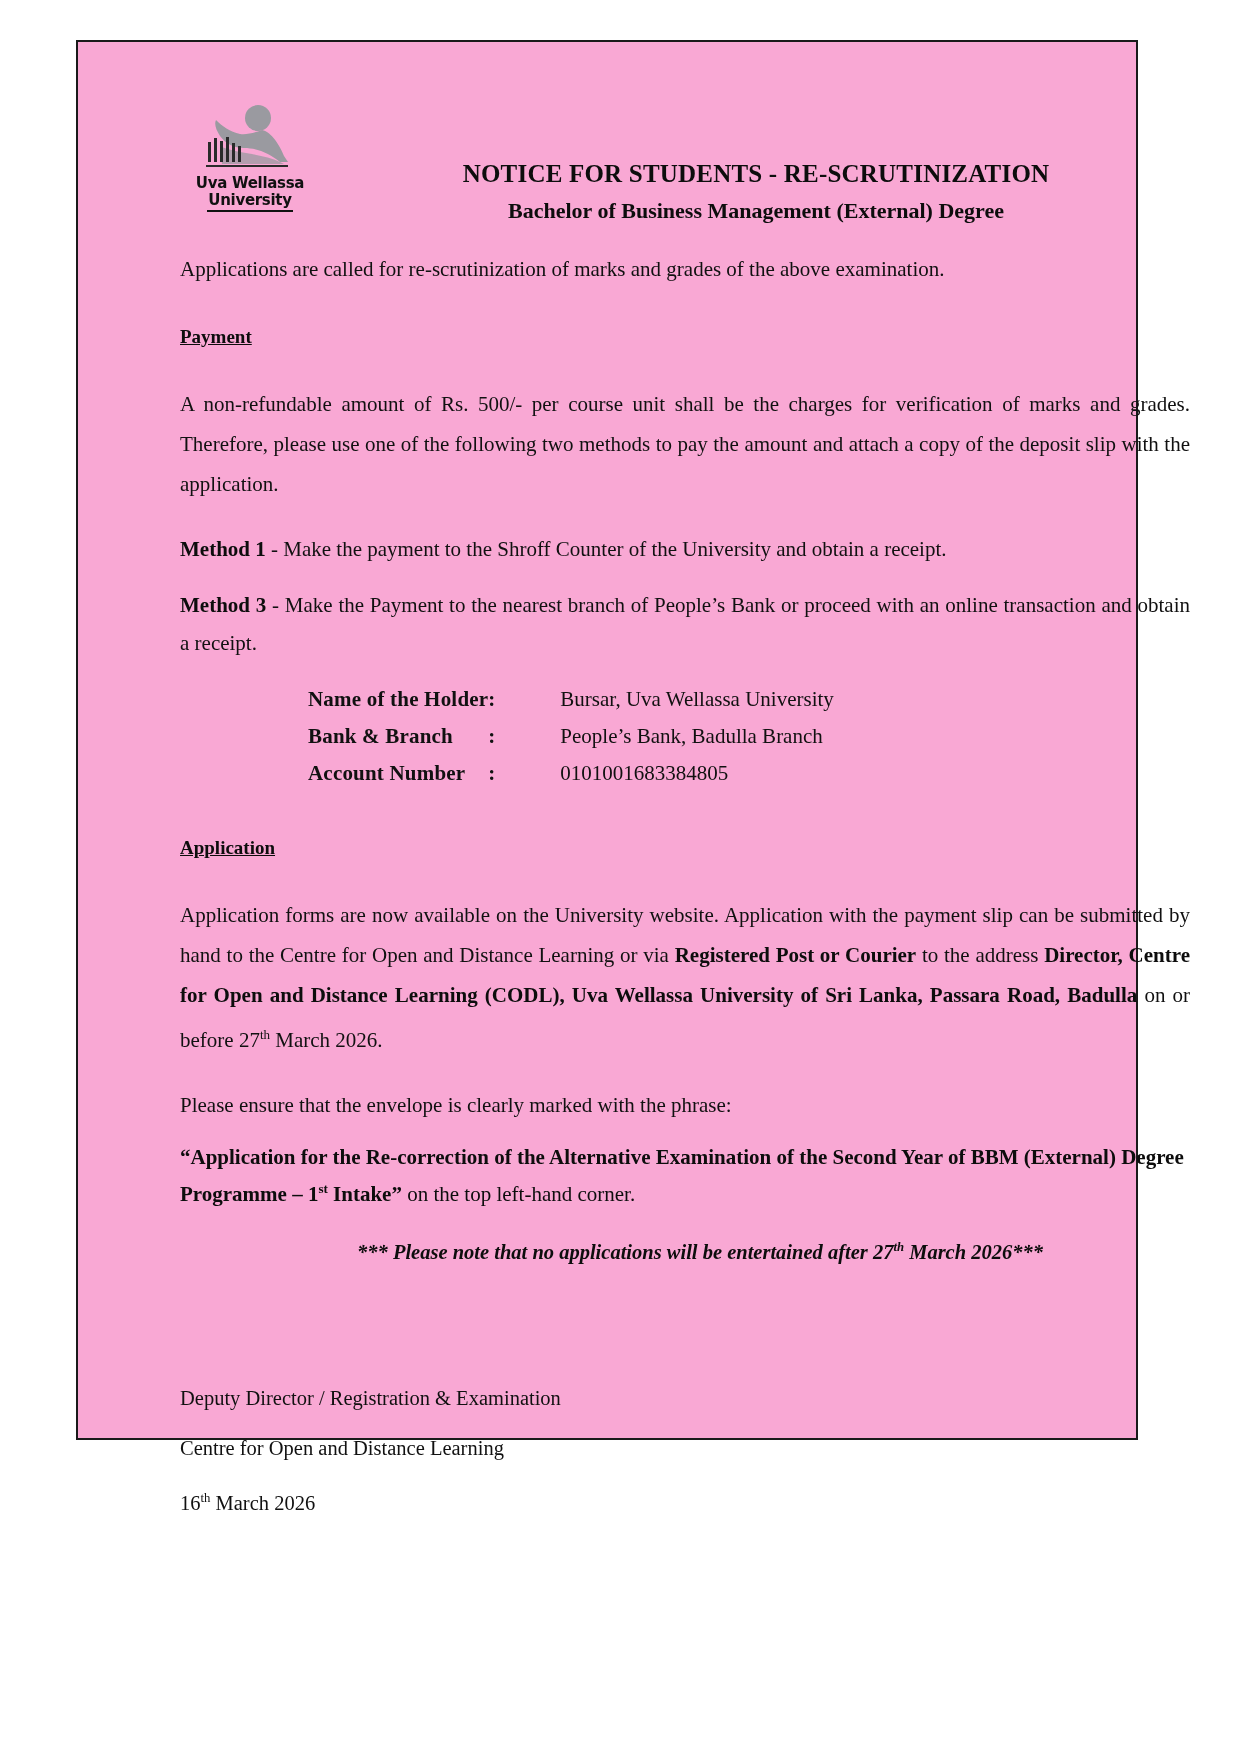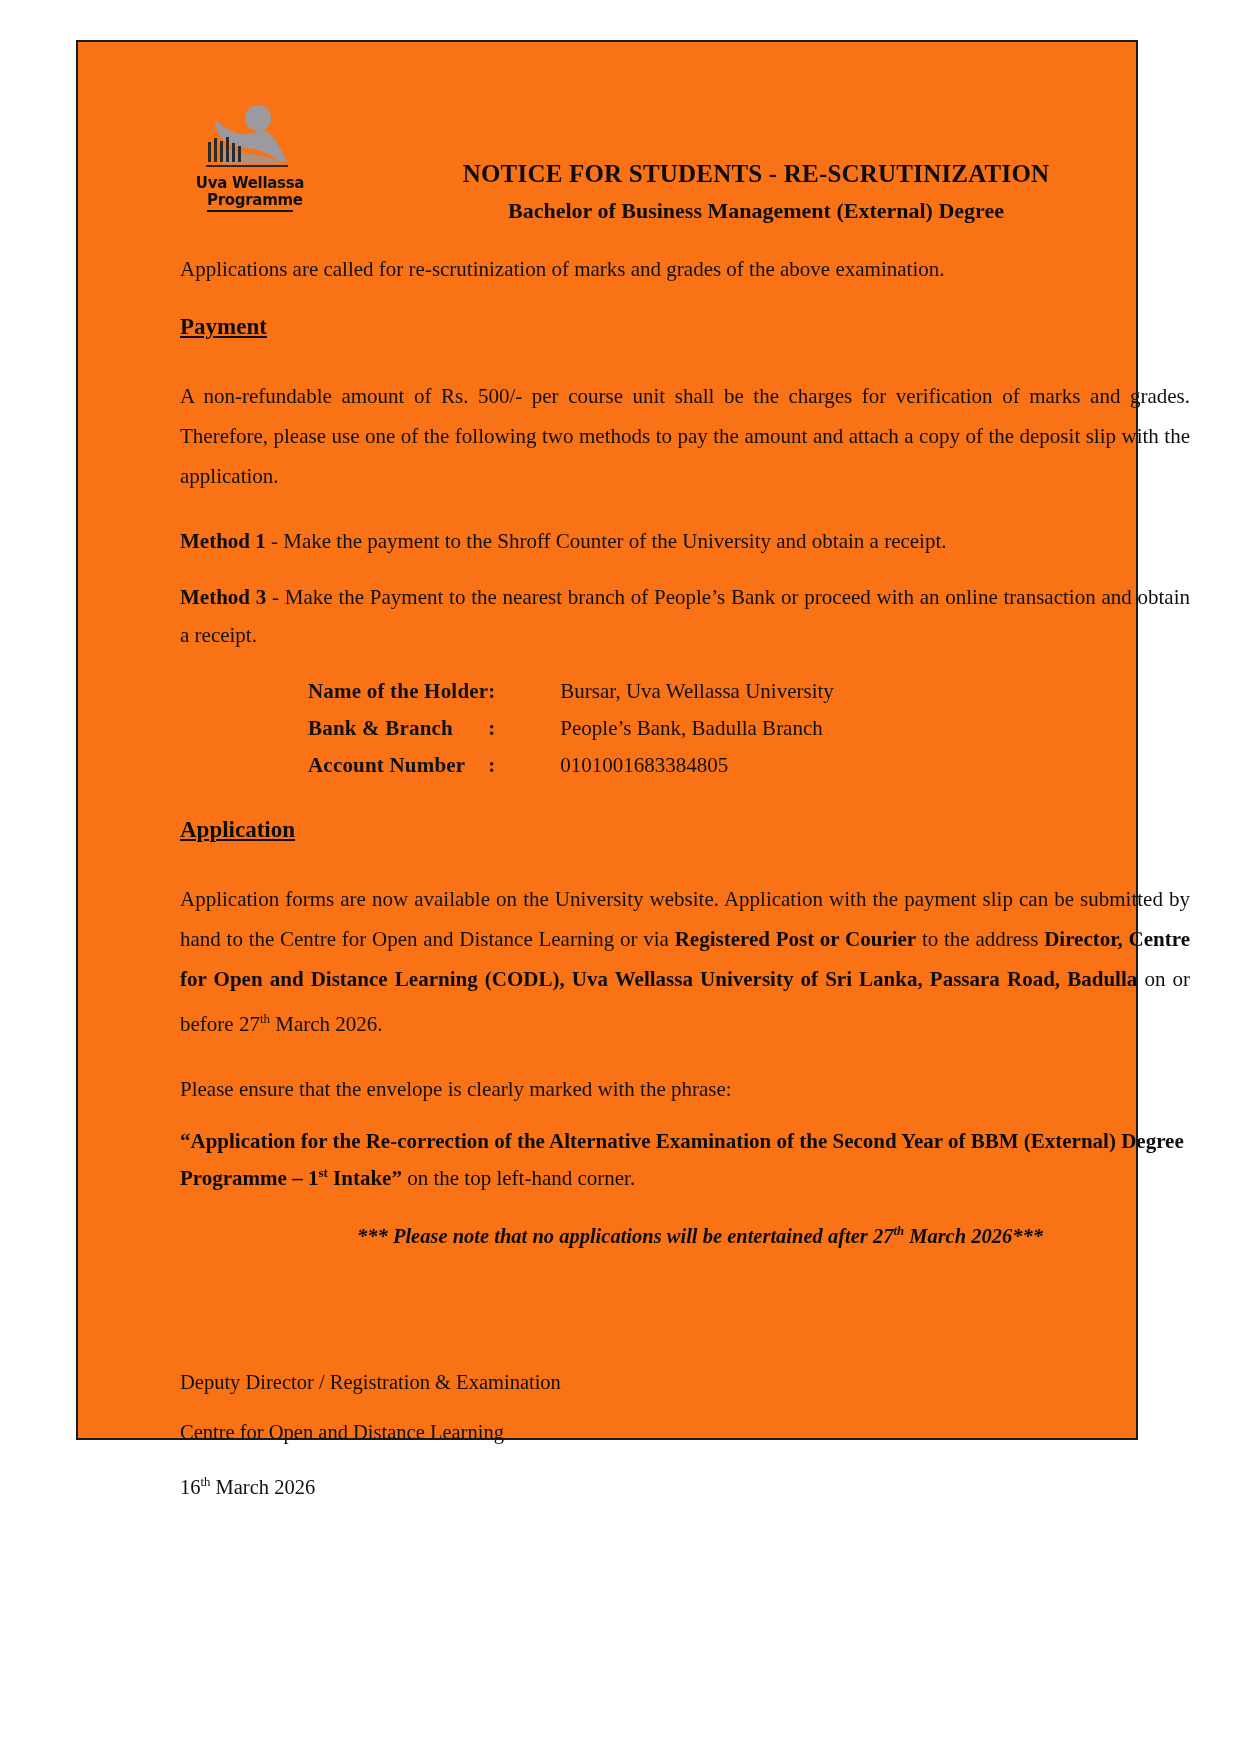--- a/index.html
+++ b/index.html
@@ -19,21 +19,21 @@
     overflow: hidden;
   }
   
   .scan-frame {
     position: absolute;
     left: 76px;
     top: 40px;
     width: 1062px;
     height: 1400px;
     border: 2px solid #1a1a1a;
-    background: #f97316;
+    background: #f9a8d4;
   }
   .content {
     position: absolute;
     left: 98px;
     top: 52px;
     width: 1022px;
   }
 
   
   .header {
@@ -100,24 +100,24 @@
   p.para {
     font-size: 21px;
     line-height: 38px;
     margin: 12px 0 26px 0;
     text-align: justify;
     color: #111;
   }
   p.para.loose { line-height: 40px; }
   p.tight { margin-bottom: 18px; }
   .sec-head {
-    font-size: 23px;
+    font-size: 19px;
     font-weight: bold;
     text-decoration: underline;
-    margin: 0 0 24px 0;
+    margin: 12px 0 24px 0;
     display: inline-block;
     color: #0d0d0d;
   }
   .sec-head-wrap { margin: 0 0 8px 0; }
   b, strong { font-weight: bold; color: #0d0d0d; }
   sup { font-size: 0.62em; vertical-align: super; }
 
   
   .bank-table {
     margin: 22px 0 30px 128px;
@@ -191,21 +191,21 @@
               <rect x="14" y="36" width="3" height="24"></rect>
               <rect x="20" y="39" width="3" height="21"></rect>
               <rect x="26" y="35" width="3" height="25"></rect>
               <rect x="32" y="41" width="3" height="19"></rect>
               <rect x="38" y="44" width="3" height="16"></rect>
             </g>
             <rect x="6" y="63" width="82" height="2" fill="#2a2a2a"></rect>
           </svg>
           <div class="logo-text">
             <span class="u1">Uva Wellassa</span>
-            <span class="u2">Programme</span>
+            <span class="u2">University</span>
           </div>
         </div>
 
         <div class="title-block">
           <div class="title-1">NOTICE FOR STUDENTS - RE-SCRUTINIZATION</div>
           <div class="title-2">Bachelor of Business Management (External) Degree</div>
         </div>
       </div>
 
       <div class="body-area">

